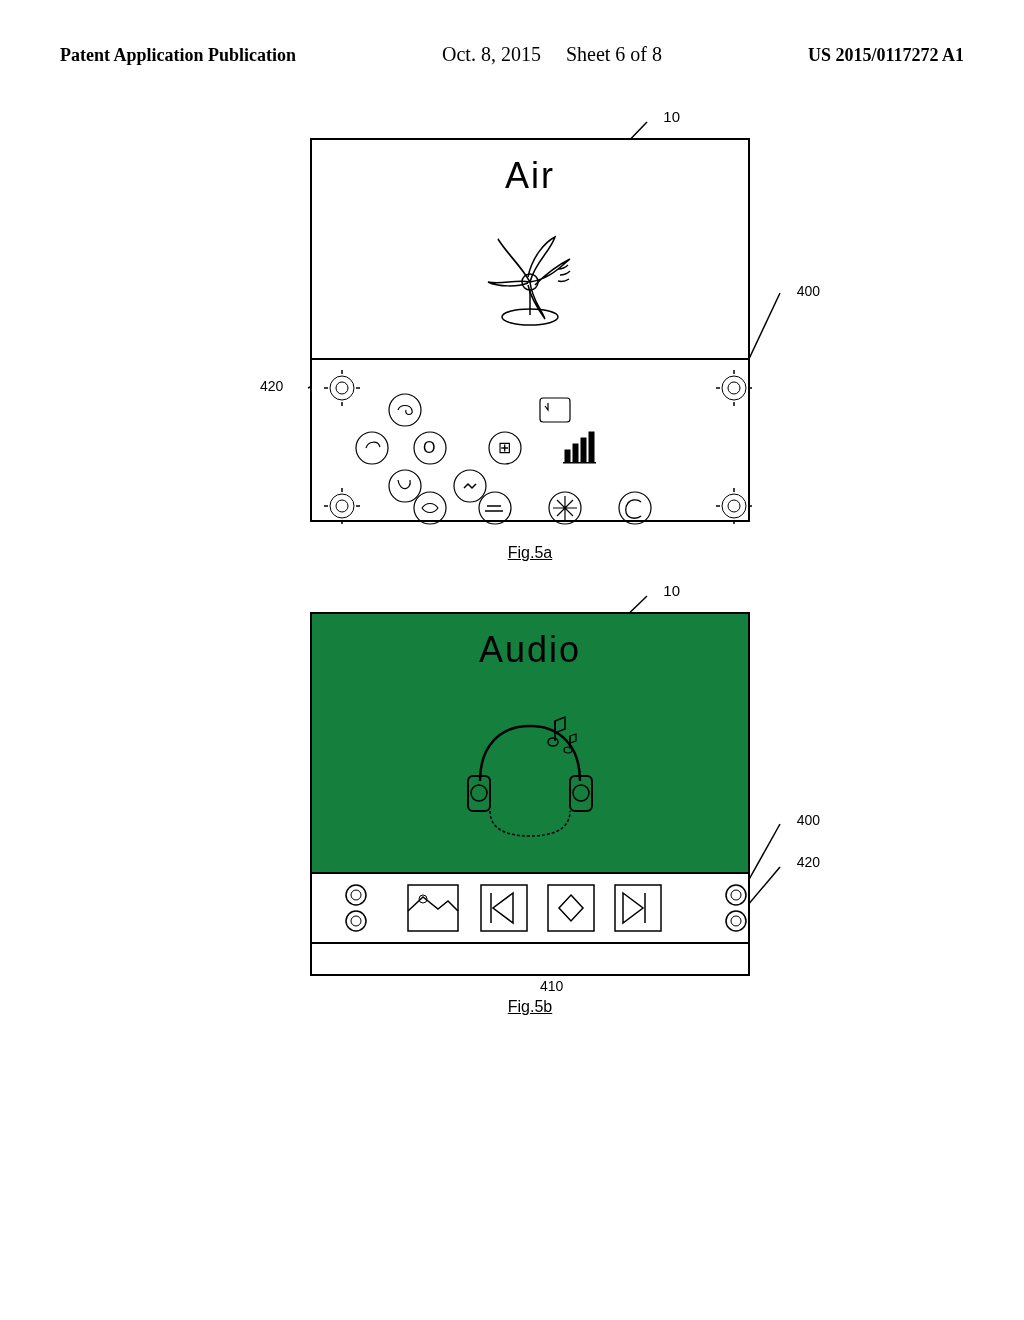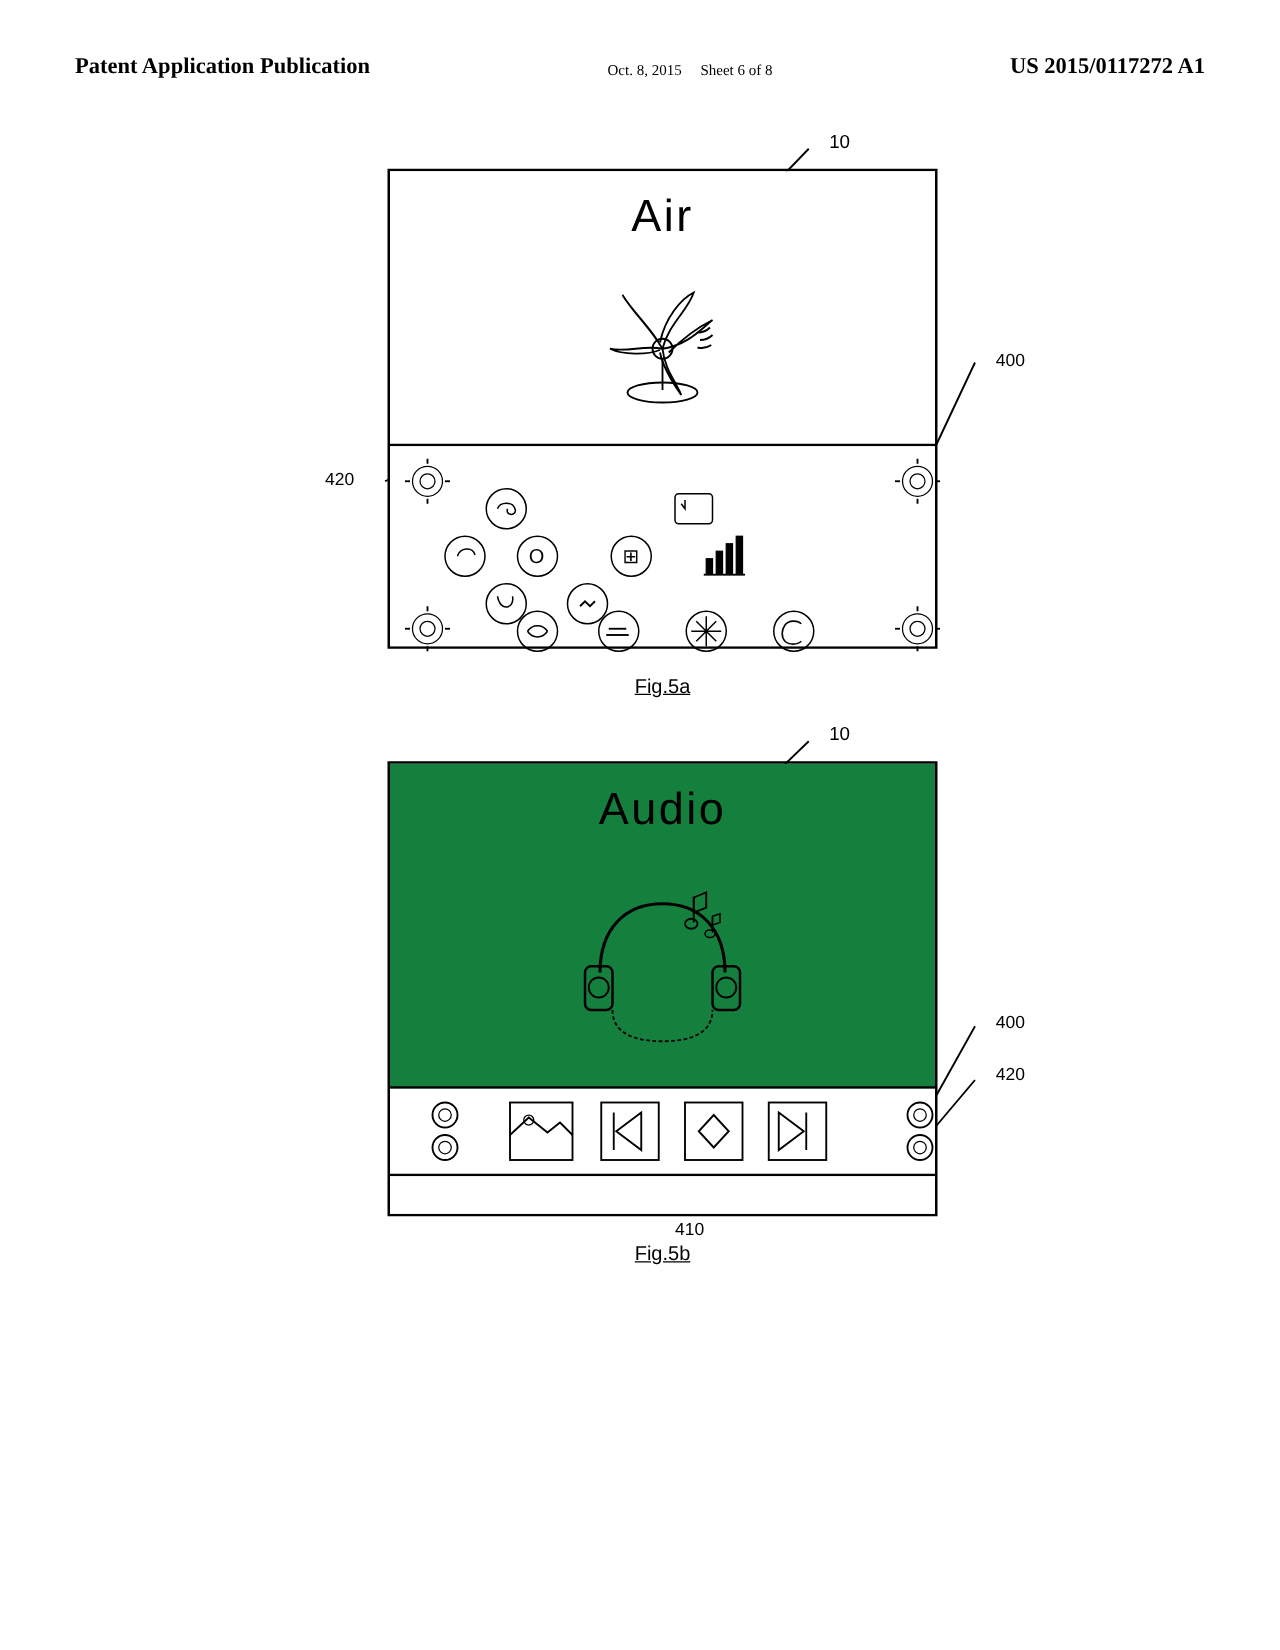--- a/index.html
+++ b/index.html
@@ -18,21 +18,21 @@
       align-items: flex-end;
       padding: 40px 60px 20px 60px;
       border-bottom: none;
     }
     .header-left {
       font-size: 18px;
       font-weight: bold;
       line-height: 1.4;
     }
     .header-center {
-      font-size: 12px;
+      font-size: 20px;
       text-align: center;
       line-height: 1.4;
     }
     .header-right {
       font-size: 18px;
       font-weight: bold;
       line-height: 1.4;
     }
 
     

